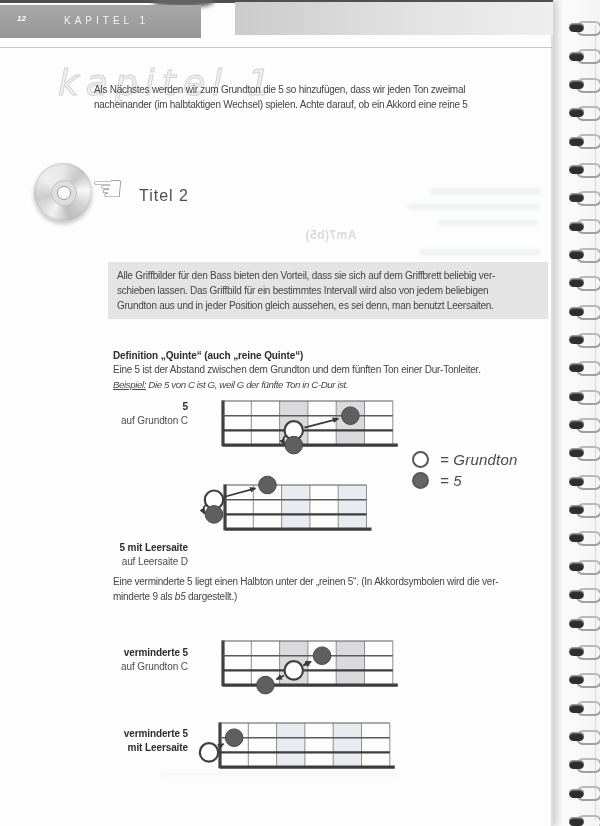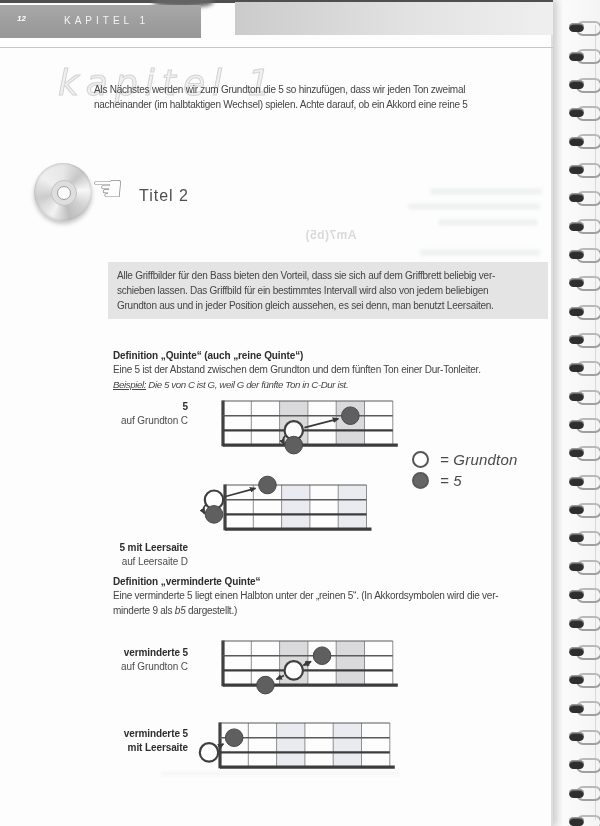--- a/index.html
+++ b/index.html
@@ -248,21 +248,20 @@
     </div>
 </div>
 
 <div class="def bodytext" style="top:349px;">
   <div class="head">Definition „Quinte“ (auch „reine Quinte“)</div>
   <div class="line">Eine 5 ist der Abstand zwischen dem Grundton und dem fünften Ton einer Dur-Tonleiter.</div>
   <div class="example"><span class="lbl">Beispiel:</span><span> Die 5 von C ist G, weil G der fünfte Ton in C-Dur ist.</span></div>
 </div>
 
 <div class="def bodytext" style="top:575px;">
-  <div class="head">Definition „verminderte Quinte“</div>
   <div class="line">Eine verminderte 5 liegt einen Halbton unter der „reinen 5“. (In Akkordsymbolen wird die ver-</div>
   <div class="line"><span>minderte 9 als </span><span class="it">b5</span><span> dargestellt.)</span></div>
 </div>
 
 <div class="diag-label" style="top:400px;">
     <div class="b">5</div>
     <div>auf Grundton C</div>
   </div>
 <div class="diag-label" style="top:500px;margin-top:41px;">
     <div class="b">5 mit Leersaite</div>

